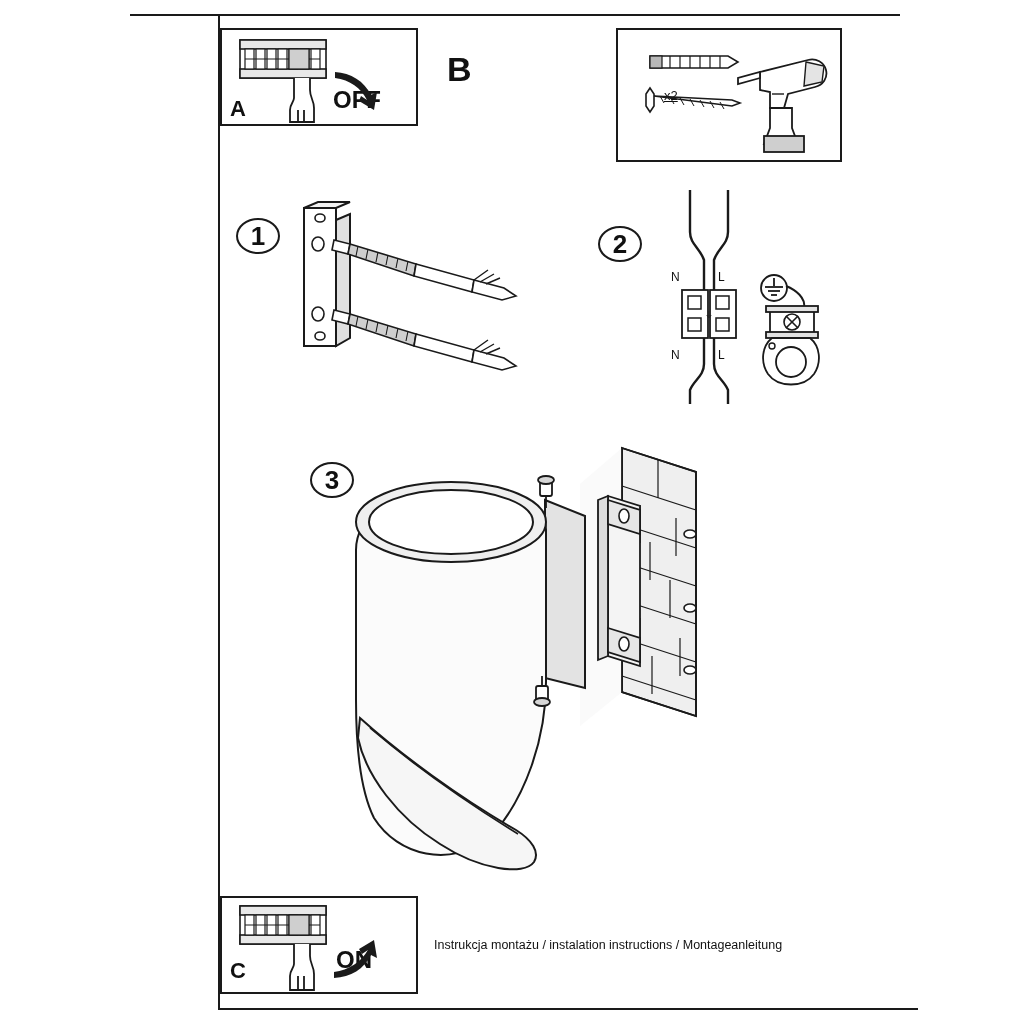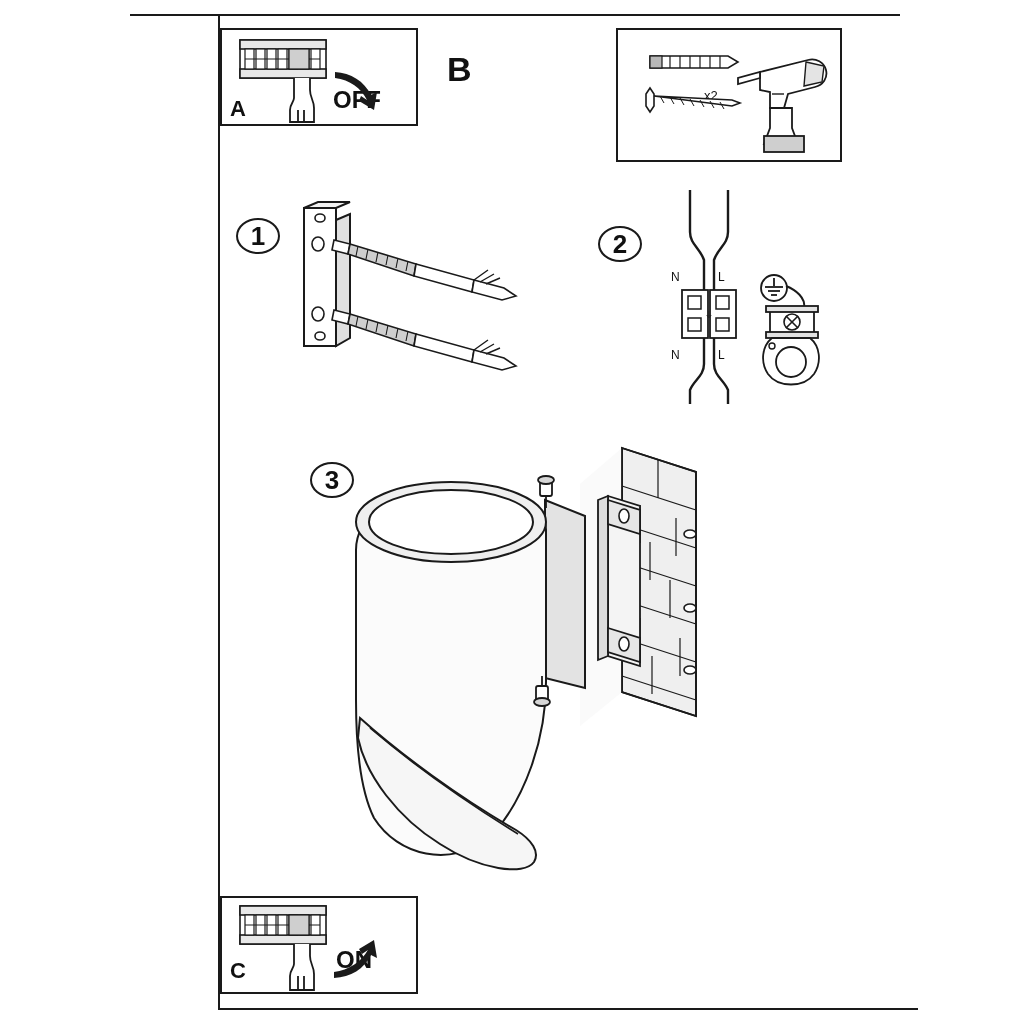--- a/index.html
+++ b/index.html
@@ -140,21 +140,21 @@
       <g fill="#1a1a1a">
         <path d="M107 48 C122 50 133 58 139 70 L133 66 L131 71 L146 80 L149 62 L143 65 C136 51 123 43 107 42 Z"></path>
       </g>
     </svg>
   </div>
 
   <div class="label-big" style="left:447px; top:50px;">B</div>
 
   <div class="box" style="left:616px; top:28px; width:226px; height:134px;"></div>
 
-  <div class="label-x2" style="left:704px; top:88px;text-decoration:underline;">x2</div>
+  <div class="label-x2" style="left:664px; top:88px;text-decoration:underline;">x2</div>
 
   <div class="abs" style="left:620px; top:32px; width:220px; height:128px;">
     <svg width="220" height="128" viewBox="0 0 220 128">
 
       <g stroke="#1a1a1a" stroke-width="1.6" fill="#fff">
         <path d="M30 24 L108 24 L118 30 L108 36 L30 36 Z"></path>
       </g>
       <g stroke="#1a1a1a" stroke-width="1.2">
         <line x1="40" y1="24" x2="40" y2="36"></line>
         <line x1="50" y1="24" x2="50" y2="36"></line>
@@ -416,15 +416,16 @@
         <path d="M66 46 L66 66 C66 70 62 72 62 78 L62 92 L86 92 L86 76 C86 68 82 66 82 58 L82 46"></path>
         <path d="M70 92 L70 78 M76 92 L76 78"></path>
       </g>
       <g fill="#1a1a1a">
         <path d="M106 74 C121 72 133 64 140 52 L134 56 L131 51 L146 42 L149 60 L143 57 C136 71 123 79 106 80 Z"></path>
       </g>
     </svg>
   </div>
 
   <div class="footer-text" style="left:434px; top:936px;">
+    <div>Instrukcja montażu / instalation instructions / Montageanleitung</div>
   </div>
 
 </div>
 
 </body></html>

